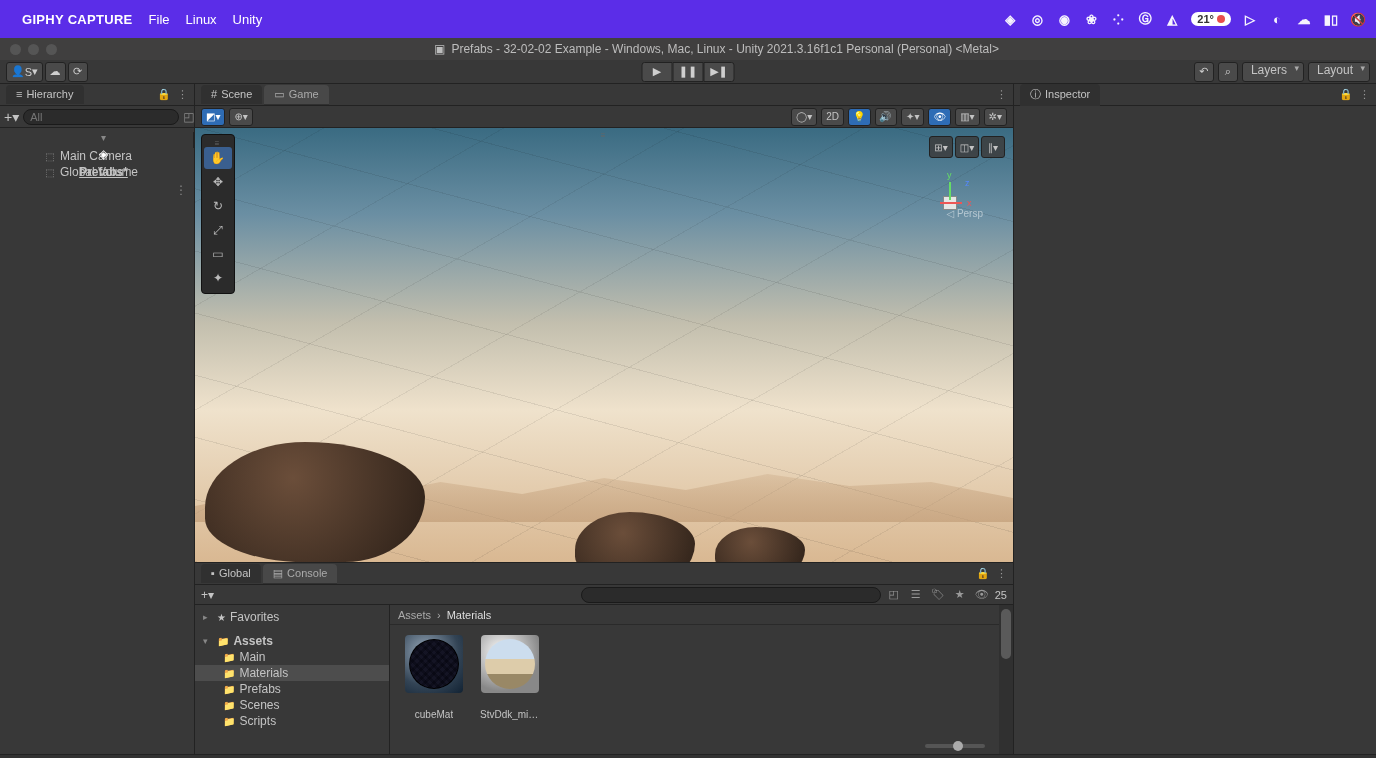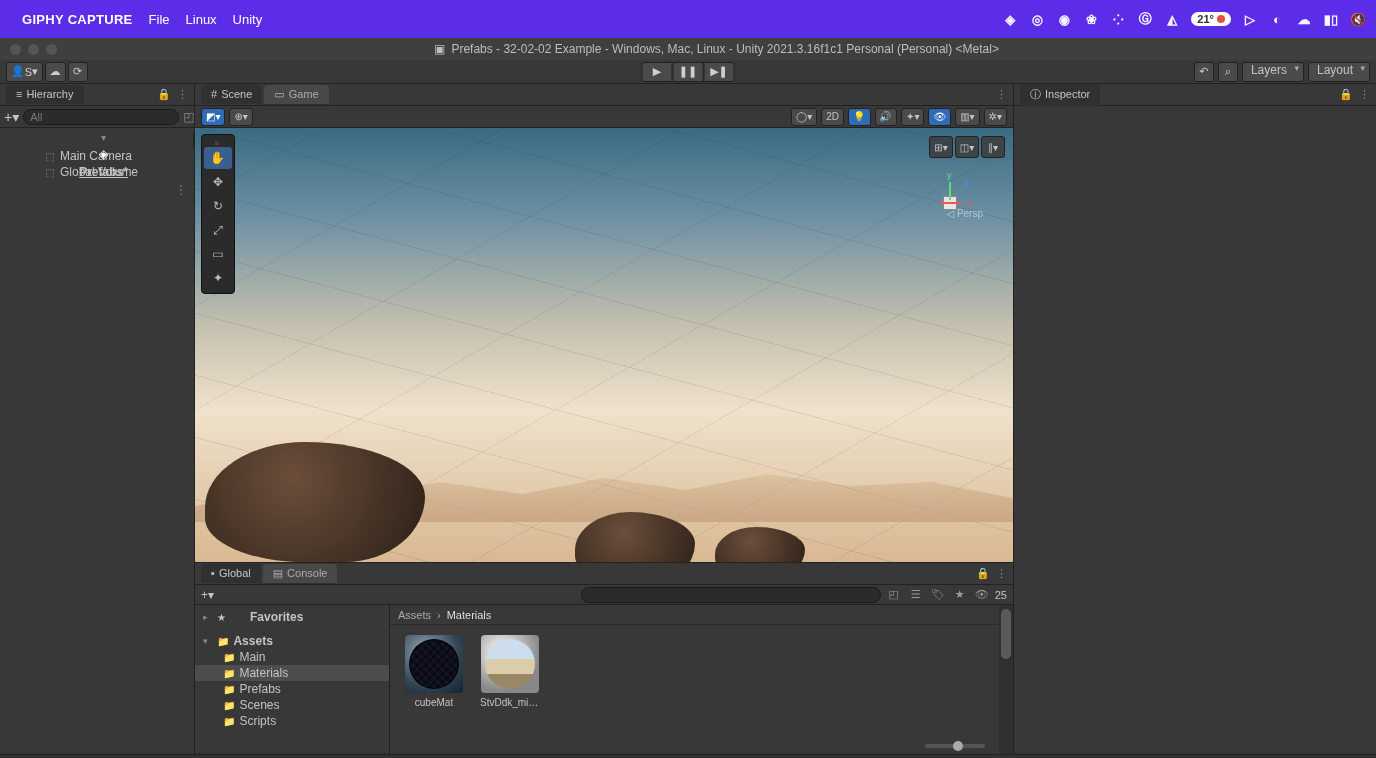--- a/index.html
+++ b/index.html
@@ -95,21 +95,21 @@
 .project-body{ flex:1; display:flex;}
 .project-tree{ width:195px; border-right:1px solid #222; padding:4px 0; font-size:12px; overflow:hidden;}
 .project-tree .prow{ height:16px; display:flex; align-items:center; padding-left:8px; gap:4px;}
 .project-tree .prow.sel{ background:#4d4d4d;}
 .project-tree .prow .arrow{ width:10px; font-size:9px; color:#888;}
 .project-tree .prow .fico{ font-size:10px;}
 .project-tree .prow.child{ padding-left:28px;}
 .project-content{ flex:1; display:flex; flex-direction:column;}
 .breadcrumb{ height:20px; display:flex; align-items:center; padding:0 8px; font-size:11px; color:#aaa; gap:6px; border-bottom:1px solid #2a2a2a;}
 .asset-grid{ flex:1; display:flex; padding:10px 14px; gap:16px; position:relative;}
-.asset{ width:60px; display:flex; flex-direction:column; align-items:center; gap:4px;}
+.asset{ width:60px; display:flex; flex-direction:column; align-items:center; gap:16px;}
 .thumb{ width:58px; height:58px; border-radius:4px; background:#555; position:relative; overflow:hidden; }
 .thumb.sphere{ background:radial-gradient(circle at 35% 30%, #9ab,#345 60%,#123);}
 .thumb.sphere:after{content:""; position:absolute; inset:4px; border-radius:50%; background:radial-gradient(circle at 35% 30%, #6a8ba0,#2a3a45 70%);
   box-shadow: inset 0 0 0 1px #000;
   background-image: repeating-linear-gradient(45deg,#334 0 3px,#223 3px 6px), repeating-linear-gradient(-45deg,#334 0 3px,#223 3px 6px);
   background-blend-mode:overlay;}
 .thumb.tile{ background:repeating-linear-gradient(45deg,#2a5a8a 0 6px,#1a3a5a 6px 12px), repeating-linear-gradient(-45deg,#2a5a8a 0 6px,#1a3a5a 6px 12px);}
 .thumb.hdr{ background:radial-gradient(circle at 35% 30%, #fff,#888 70%); position:relative;}
 .thumb.hdr:after{content:""; position:absolute; inset:4px; border-radius:50%; background:linear-gradient(180deg,#235 0 40%,#a86 40% 70%,#654 70%);}
 .thumb.hdr2:after{ background:linear-gradient(180deg,#8ab 0 45%,#cb9 45% 75%,#875 75%);}
@@ -309,21 +309,21 @@
         <span class="picon">🏷</span>
         <span class="picon">★</span>
         <span class="picon">👁</span>
         <span style="font-size:11px;">25</span>
       </div>
       <div class="project-body">
         <div class="project-tree">
           <div class="prow">
               <span class="arrow">▸</span>
               <span class="fico">★</span>
-              <span style="font-weight:700;margin-left:20px;">Favorites</span>
+              <span style="font-weight:400;">Favorites</span>
             </div>
           <div style="height:8px;"></div>
           <div class="prow">
               <span class="arrow">▾</span>
               <span class="fico">📁</span>
               <span style="font-weight:600;">Assets</span>
             </div>
           <div class="prow child">
               <span class="fico">📁</span>
               <span>Main</span>

